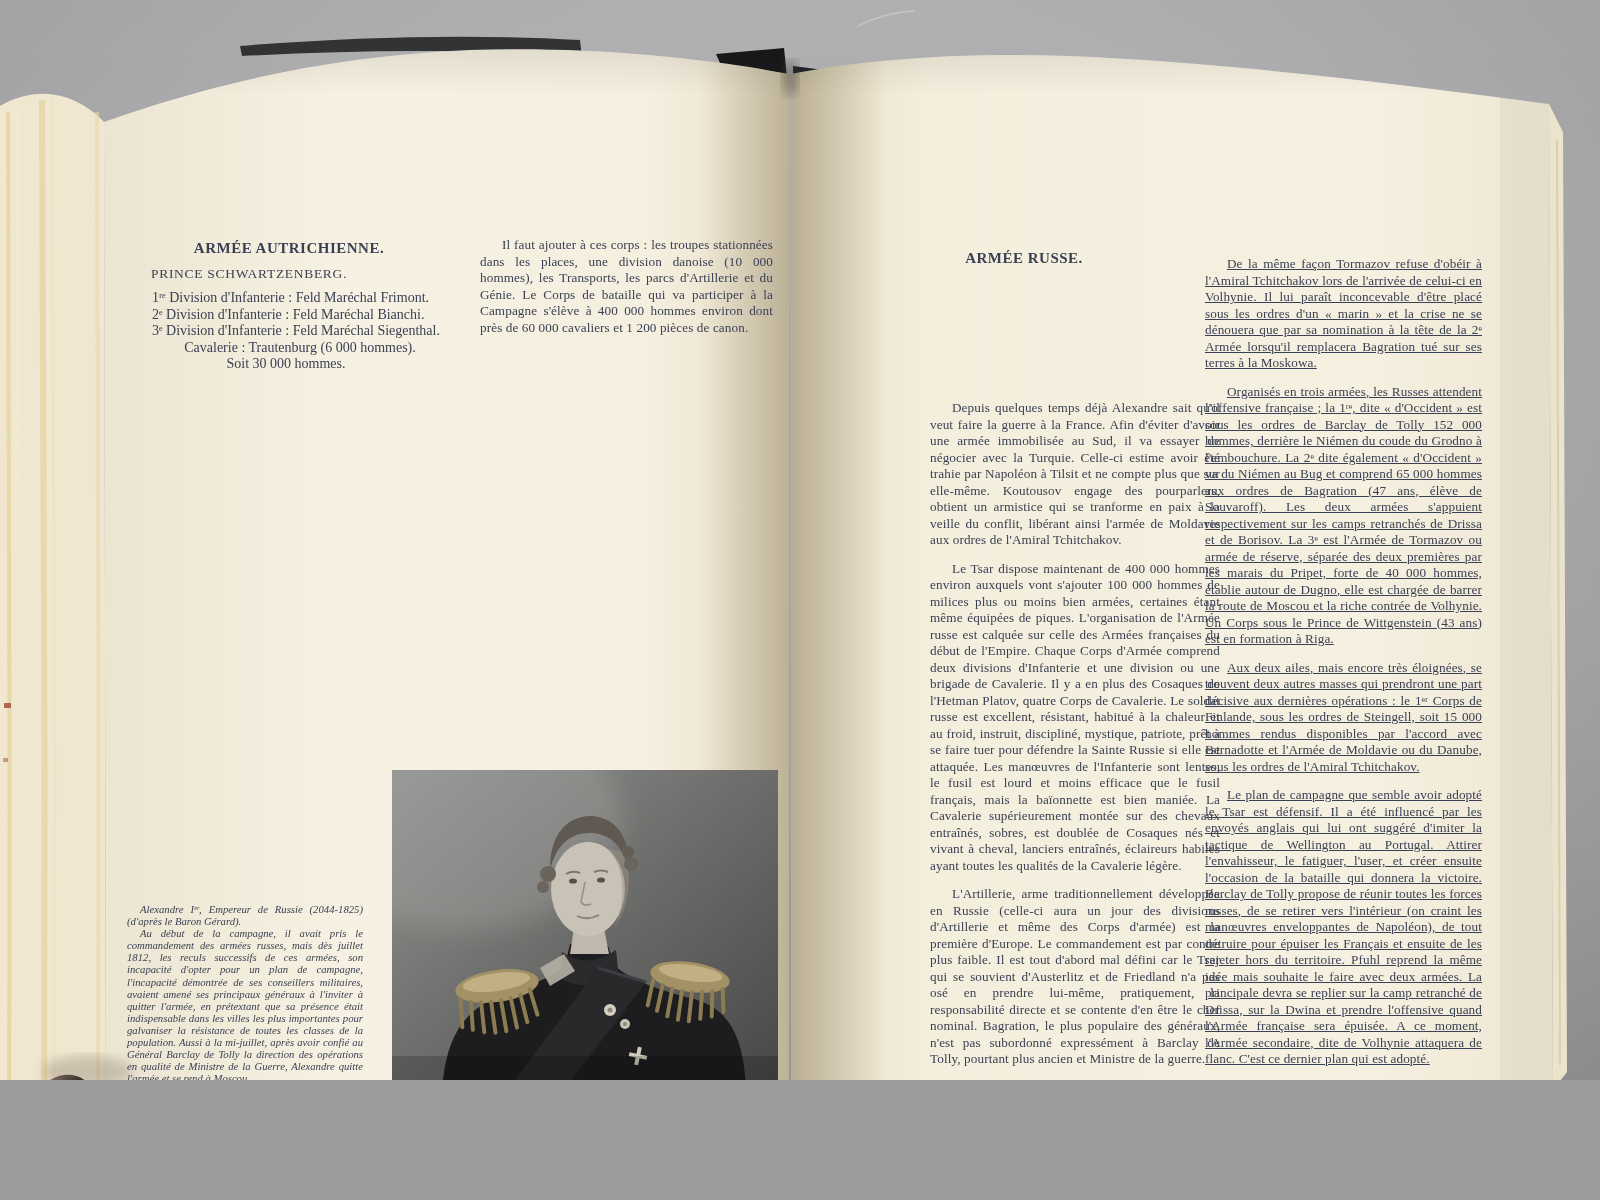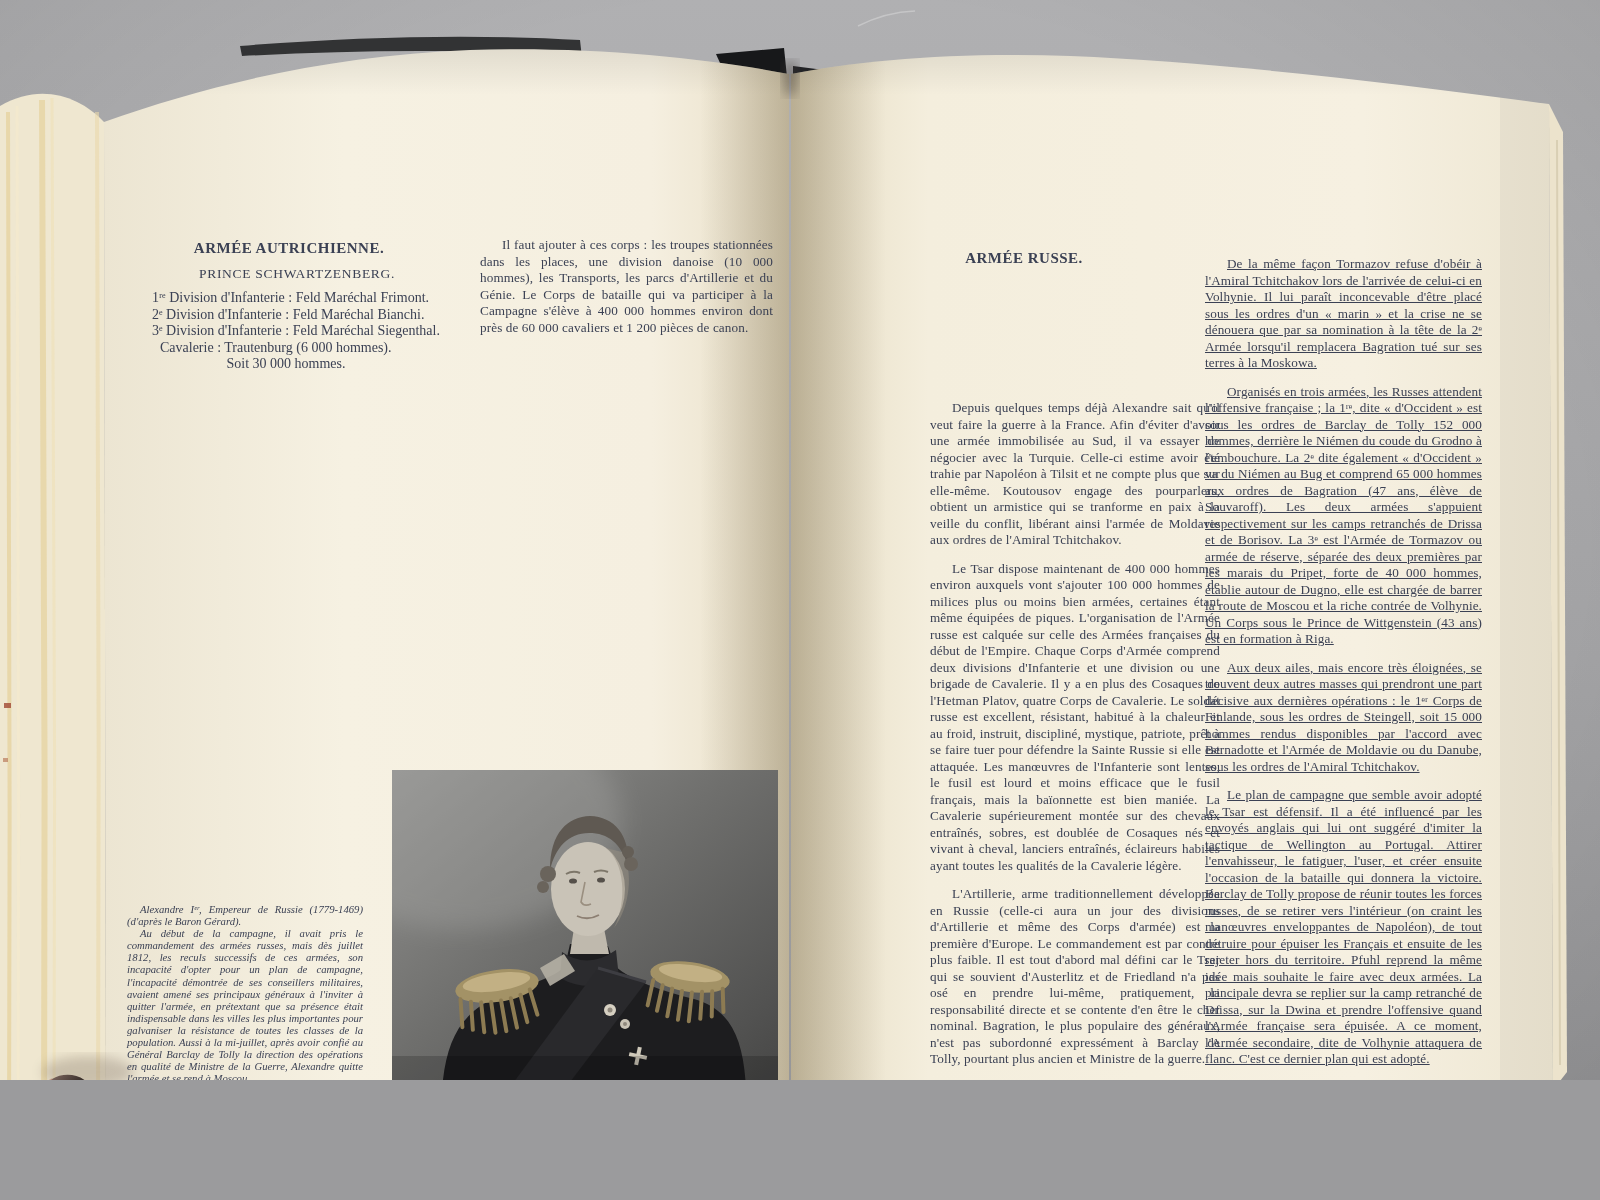--- a/index.html
+++ b/index.html
@@ -7,21 +7,21 @@
          font-family:"Liberation Serif","DejaVu Serif",serif;}
   #art{position:absolute;left:0;top:0;}
   .txt{position:absolute;color:#3b4154;}
   .jc{text-align:justify;}
   .bodycol{font-size:13.2px;line-height:16.5px;letter-spacing:.1px;}
   .bodycol p{margin:0 0 12px 0;text-indent:22px;}
   .heading{font-weight:bold;font-size:15px;letter-spacing:.5px;text-align:center;}
   .subheading{font-size:13.5px;letter-spacing:.7px;}
   .ob{font-size:14px;line-height:16.6px;}
   .ob .item{text-indent:20px;}
-  .ob .cav{text-indent:28px;}
+  .ob .cav{text-indent:28px;text-align:center;}
   .ob .total{text-align:center;text-indent:0;}
   .caption{font-style:italic;font-size:10.7px;line-height:12.1px;}
   .caption p{margin:0;text-indent:13px;}
   .pagenum{font-style:italic;font-size:15.5px;}
 </style>
 </head>
 <body>
 
 <div id="stage">
 
@@ -227,36 +227,36 @@
       <ellipse cx="64" cy="1104" rx="21" ry="18" fill="#ecd0c7"></ellipse>
       <ellipse cx="64" cy="1104" rx="21" ry="18" fill="none" stroke="#d2a08e" stroke-width="1.5"></ellipse>
       <ellipse cx="60" cy="1098" rx="11" ry="7" fill="#f4e0d9" opacity="0.9"></ellipse>
     </g>
     <path d="M8,1150 q14,-9 25,-3 M14,1168 q16,-10 28,-4 M24,1186 q14,-8 26,-4" stroke="#b98572" stroke-width="1.4" fill="none" opacity="0.7"></path>
   </g>
 </svg>
 
 <div class="txt heading" style="left:138px;top:240px;width:302px;">ARMÉE AUTRICHIENNE.</div>
 
-<div class="txt subheading" style="left:151px;top:266px;width:300px;margin-left:48px;">PRINCE SCHWARTZENBERG.</div>
+<div class="txt subheading" style="left:151px;top:266px;width:300px;">PRINCE SCHWARTZENBERG.</div>
 
 <div class="txt ob" style="left:132px;top:290px;width:308px;">
   <div class="item jc">1ʳᵉ Division d'Infanterie : Feld Maréchal Frimont.</div>
   <div class="item jc">2ᵉ Division d'Infanterie : Feld Maréchal Bianchi.</div>
   <div class="item jc">3ᵉ Division d'Infanterie : Feld Maréchal Siegenthal.</div>
   <div class="item cav">Cavalerie : Trautenburg (6 000 hommes).</div>
   <div class="total">Soit 30 000 hommes.</div>
 </div>
 
 <div class="txt bodycol jc" style="left:480px;top:237px;width:293px;">
   <p>Il faut ajouter à ces corps : les troupes stationnées dans les places, une division danoise (10 000 hommes), les Transports, les parcs d'Artillerie et du Génie. Le Corps de bataille qui va participer à la Campagne s'élève à 400 000 hommes environ dont près de 60 000 cavaliers et 1 200 pièces de canon.</p>
 </div>
 
 <div class="txt caption jc" style="left:127px;top:903px;width:236px;">
-  <p>Alexandre Iᵉʳ, Empereur de Russie (1779-1469) (d'après le Baron Gérard).</p>
+  <p>Alexandre Iᵉʳ, Empereur de Russie (2044-1825) (d'après le Baron Gérard).</p>
   <p>Au début de la campagne, il avait pris le commandement des armées russes, mais dès juillet 1812, les reculs successifs de ces armées, son incapacité d'opter pour un plan de campagne, l'incapacité démontrée de ses conseillers militaires, avaient amené ses principaux généraux à l'inviter à quitter l'armée, en prétextant que sa présence était indispensable dans les villes les plus importantes pour galvaniser la résistance de toutes les classes de la population. Aussi à la mi-juillet, après avoir confié au Général Barclay de Tolly la direction des opérations en qualité de Ministre de la Guerre, Alexandre quitte l'armée et se rend à Moscou.</p>
 </div>
 
 <div class="txt pagenum" style="left:136px;top:1090px;">60</div>
 
 <div class="txt heading" style="left:878px;top:250px;width:292px;">ARMÉE RUSSE.</div>
 
 <div class="txt bodycol jc" style="left:930px;top:356px;width:290px;margin-top:44px;">
   <p>Depuis quelques temps déjà Alexandre sait qu'il veut faire la guerre à la France. Afin d'éviter d'avoir une armée immobilisée au Sud, il va essayer de négocier avec la Turquie. Celle-ci estime avoir été trahie par Napoléon à Tilsit et ne compte plus que sur elle-même. Koutousov engage des pourparlers, obtient un armistice qui se tranforme en paix à la veille du conflit, libérant ainsi l'armée de Moldavie aux ordres de l'Amiral Tchitchakov.</p>
   <p>Le Tsar dispose maintenant de 400 000 hommes environ auxquels vont s'ajouter 100 000 hommes de milices plus ou moins bien armées, certaines étant même équipées de piques. L'organisation de l'Armée russe est calquée sur celle des Armées françaises du début de l'Empire. Chaque Corps d'Armée comprend deux divisions d'Infanterie et une division ou une brigade de Cavalerie. Il y a en plus des Cosaques de l'Hetman Platov, quatre Corps de Cavalerie. Le soldat russe est excellent, résistant, habitué à la chaleur et au froid, instruit, discipliné, mystique, patriote, prêt à se faire tuer pour défendre la Sainte Russie si elle est attaquée. Les manœuvres de l'Infanterie sont lentes, le fusil est lourd et moins efficace que le fusil français, mais la baïonnette est bien maniée. La Cavalerie supérieurement montée sur des chevaux entraînés, sobres, est doublée de Cosaques nés et vivant à cheval, lanciers entraînés, éclaireurs habiles ayant toutes les qualités de la Cavalerie légère.</p>

